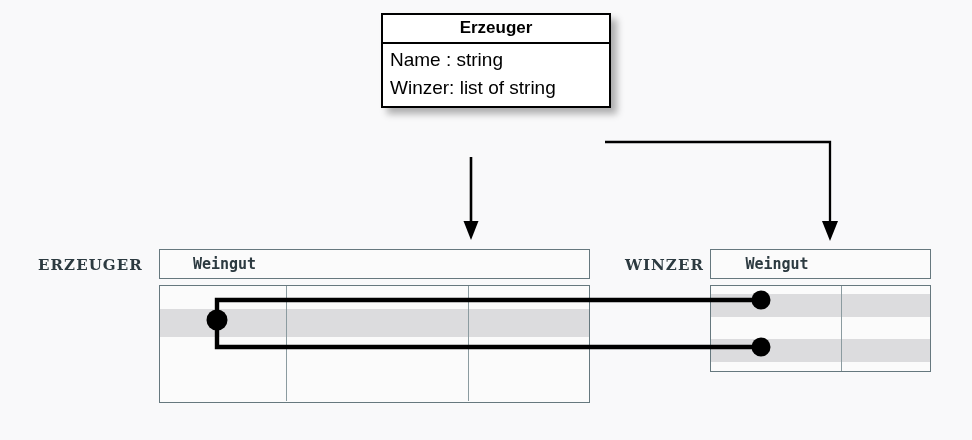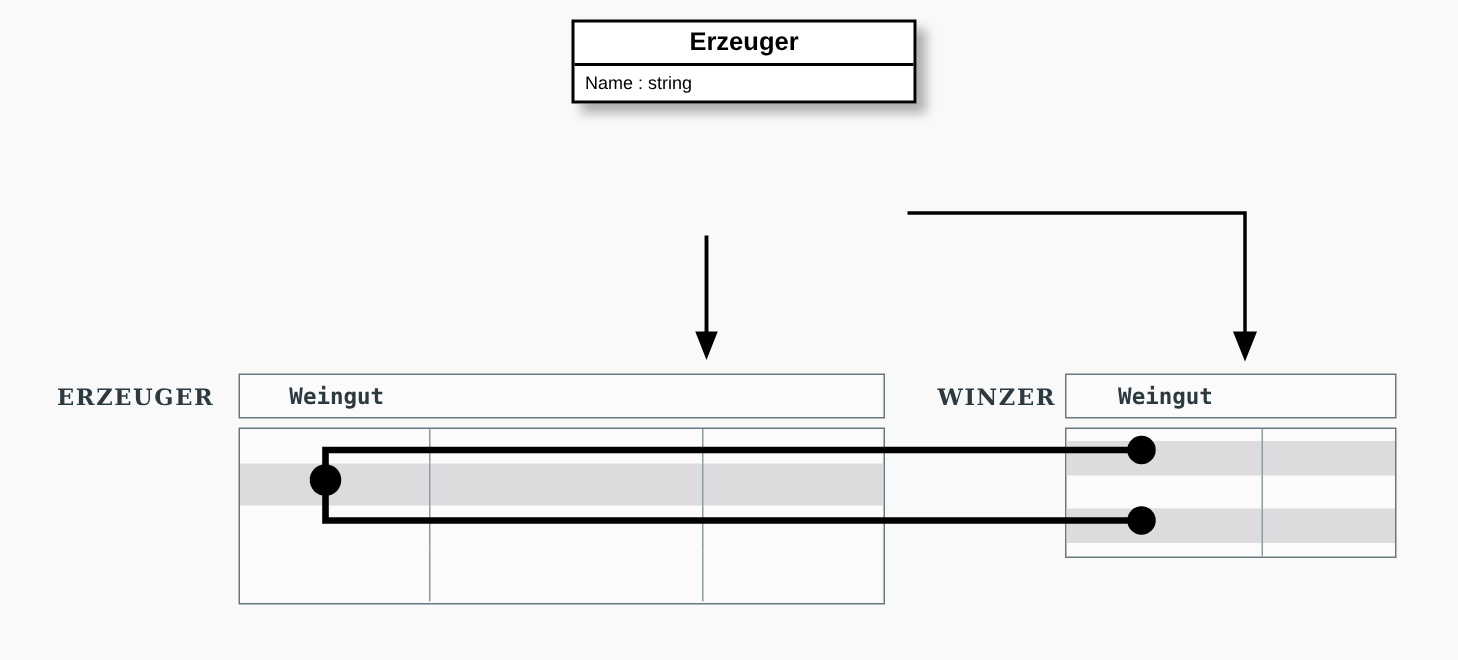--- a/index.html
+++ b/index.html
@@ -39,21 +39,21 @@
     font-size: 17px;
     color: #000;
     padding: 3px 0 4px 0;
     border-bottom: 2px solid #000;
     line-height: 1.15;
   }
   #uml-attributes {
     padding: 2px 0 3px 0;
   }
   .uml-attr {
-    font-size: 12px;
+    font-size: 19px;
     color: #000;
     padding: 0 0 0 7px;
     line-height: 1.52;
     white-space: nowrap;
   }
 
   
   .relation {
     position: absolute;
     z-index: 10;
@@ -121,20 +121,21 @@
 </style>
 </head>
 <body style="background: rgb(249, 249, 250);">
 
 <div id="canvas">
 
   <div id="uml-class">
     <div id="uml-class-name">Erzeuger</div>
     <div id="uml-attributes">
       <div class="uml-attr">Name : string</div>
+      <div class="uml-attr">Winzer: list of string</div>
     </div>
   </div>
 
   <div class="relation">
     <div class="relation-label" style="left:38px; top:256px;">ERZEUGER</div>
 
     <div class="rel-head" style="left:159px; top:249px; width:431px;">
       <div class="cell" style="width:129px;">Weingut</div>
     </div>
 

